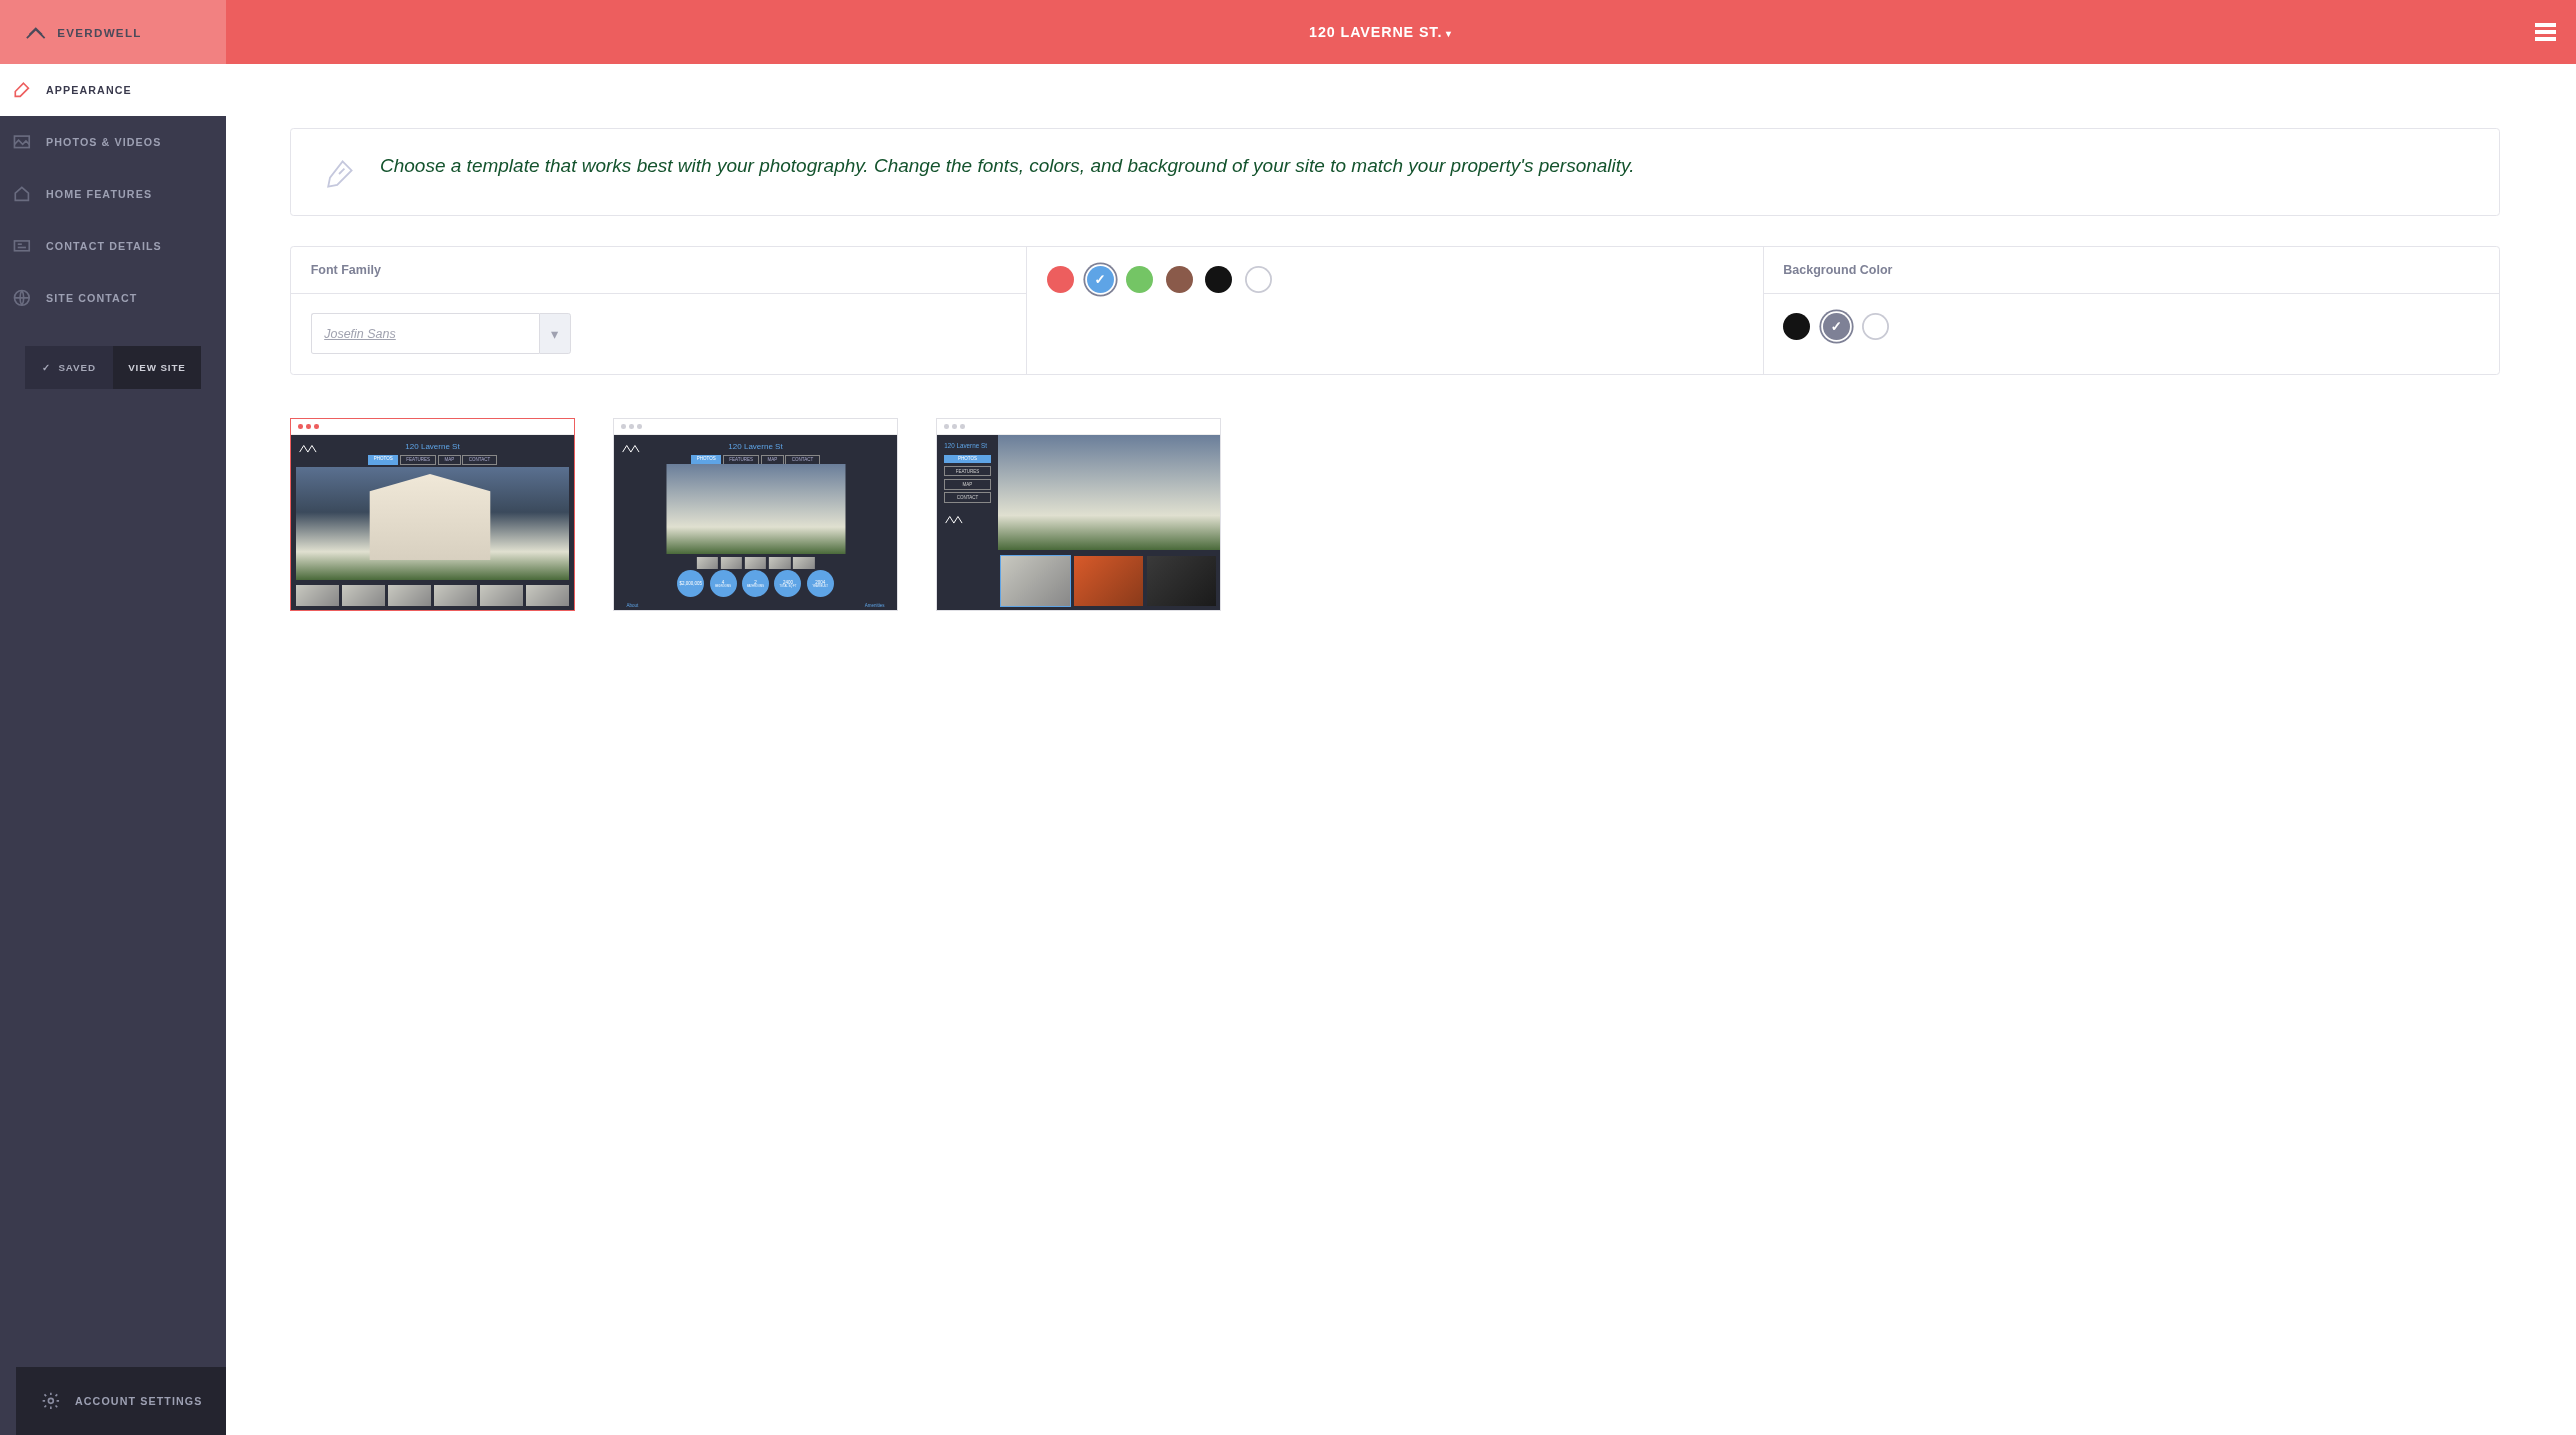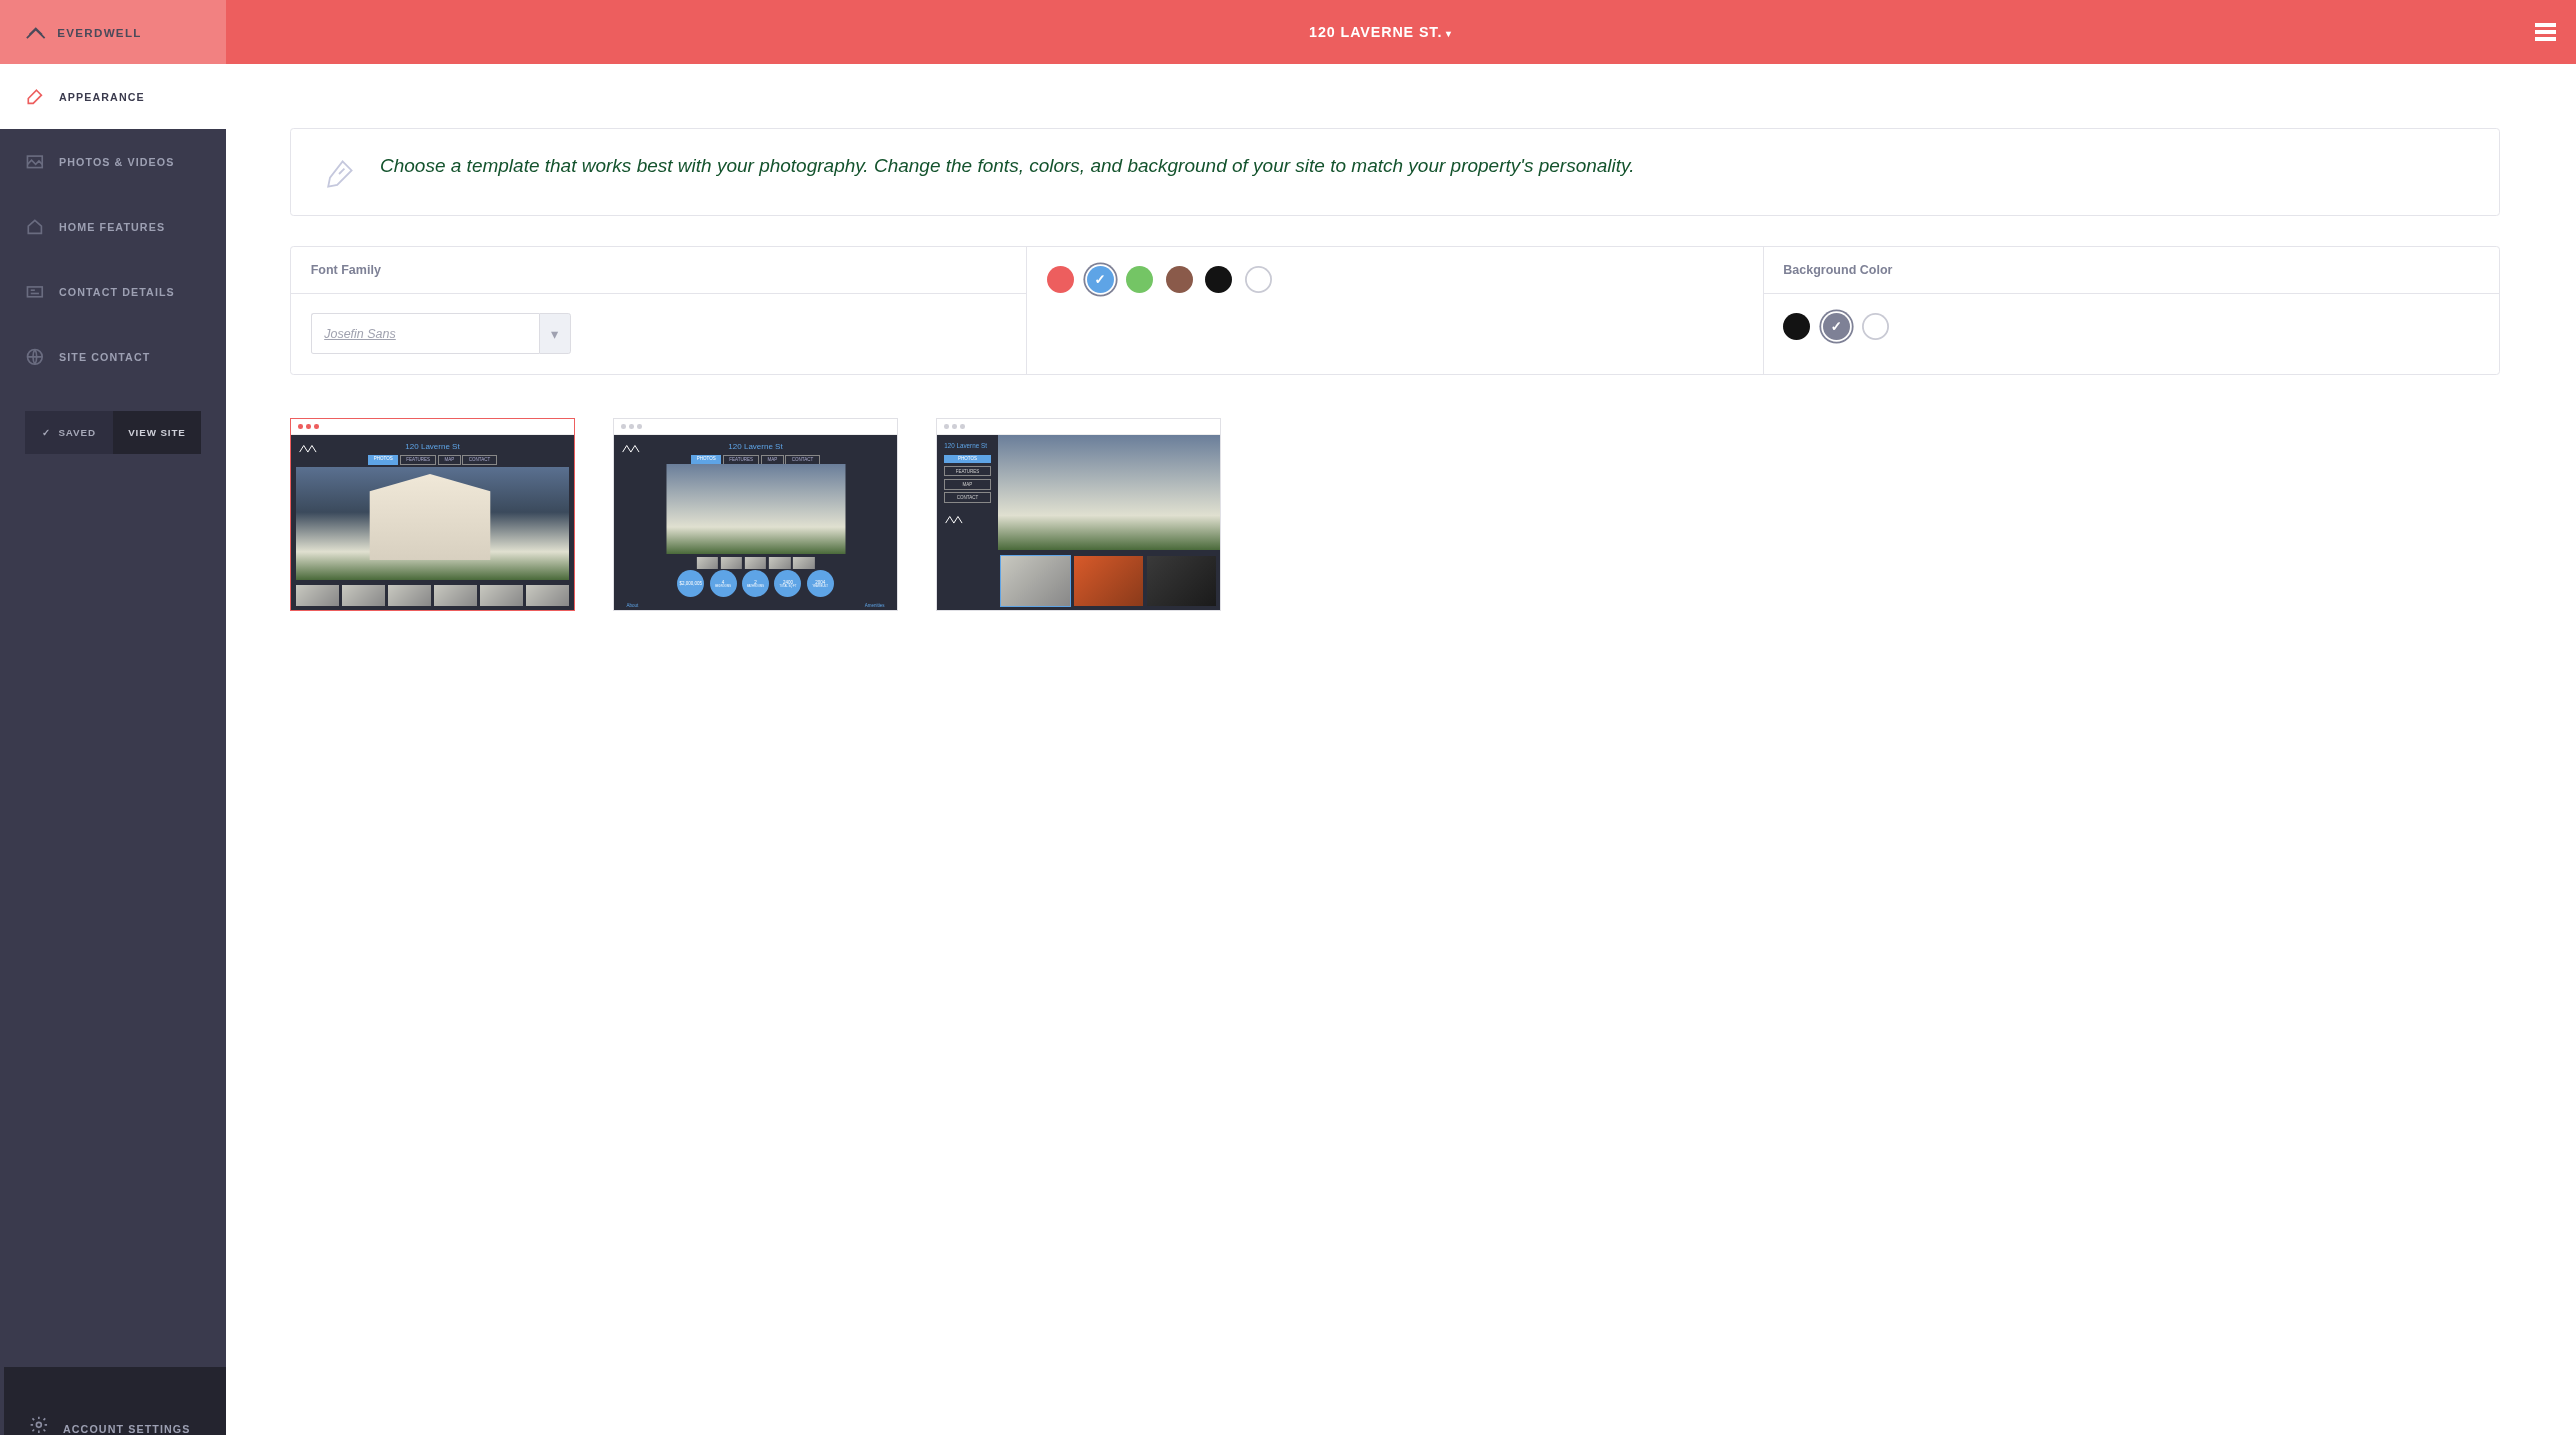--- a/index.html
+++ b/index.html
@@ -7,30 +7,30 @@
 .topbar { position: absolute; top: 0; left: 0; right: 0; height: 64px; background: #ed5e5e; display: flex; align-items: center; }
 .topbar-brand { width: 226px; height: 64px; background: #f28181; display: flex; align-items: center; gap: 10.7px; padding-left: 25px; }
 .brand-icon { width: 21.5px; height: 16px; }
 .brand-text { color: #4a4a5a; font-size: 11.6px; font-weight: 700; letter-spacing: 1.3px; }
 .topbar-title { flex: 1; text-align: center; color: #fff; font-weight: 700; font-size: 14.3px; letter-spacing: 0.9px; }
 .topbar-title .caret { margin-left: 3.6px; font-size: 9.8px; }
 .hamburger { width: 21.5px; height: 18px; margin-right: 19.7px; display: flex; flex-direction: column; justify-content: space-between; cursor: pointer; }
 .hamburger span { display: block; height: 3.6px; background: #fff; }
 
 .sidebar { position: absolute; left: 0; top: 64px; bottom: 0; width: 226px; background: #3a3a4d; }
-.nav-item { height: 65px; display: flex; align-items: center; gap: 14.3px; padding-left: 25px; cursor: pointer; }
+.nav-item { height: 52px; display: flex; align-items: center; gap: 14.3px; padding-left: 12px; cursor: pointer; }
 .nav-item.active { background: #fff; }
 .nav-item-icon { width: 19.7px; height: 19.7px; display: flex; align-items: center; justify-content: center; }
 .nav-item-label { font-size: 10.7px; font-weight: 700; letter-spacing: 1.1px; color: #9da0b3; }
 .nav-item.active .nav-item-label { color: #3a3a4d; }
 .nav-item.active .nav-item-icon svg { stroke: #ed5e5e; }
 .save-row { display: flex; margin: 21.5px 25px; height: 43px; }
 .saved-pill { flex: 1; background: #2e2e3f; display: flex; align-items: center; justify-content: center; gap: 7.2px; color: #a6a8b8; font-size: 9.8px; font-weight: 700; letter-spacing: 0.9px; }
 .view-site { flex: 1; background: #24242f; display: flex; align-items: center; justify-content: center; color: #cfd0d9; font-size: 9.8px; font-weight: 700; letter-spacing: 0.9px; cursor: pointer; }
-.sidebar-footer { position: absolute; bottom: 0; left: 4px; right: 0; height: 68px; background: #24242f; display: flex; align-items: flex-end; gap: 14.3px; padding-left: 25px; cursor: pointer; }
+.sidebar-footer { position: absolute; bottom: 0; left: 16px; right: 0; height: 68px; background: #24242f; display: flex; align-items: center; gap: 14.3px; padding-left: 25px; cursor: pointer; }
 .sidebar-footer .nav-item-label { color: #9da0b3; }
 
 .main { position: absolute; left: 226px; right: 0; top: 64px; bottom: 0; padding: 64px 76px 0 64px; overflow: auto; }
 .intro { border: 0.9px solid #e4e4ea; border-radius: 3.6px; padding: 23px 30px; display: flex; gap: 23px; align-items: flex-start; }
 .intro-icon { width: 36px; height: 36px; flex-shrink: 0; margin-top: 3.6px; }
 .intro-text { color: #14532d; font-size: 19px; line-height: 1.5; font-style: italic; }
 
 .panel { margin-top: 30px; border: 0.9px solid #e4e4ea; border-radius: 3.6px; }
 .panel-header { background: #eeeff3; padding: 16px 19.7px; color: #7e8196; font-weight: 700; font-size: 13.4px; border-bottom: 0.9px solid #e4e4ea; }
 .cols { display: flex; }

